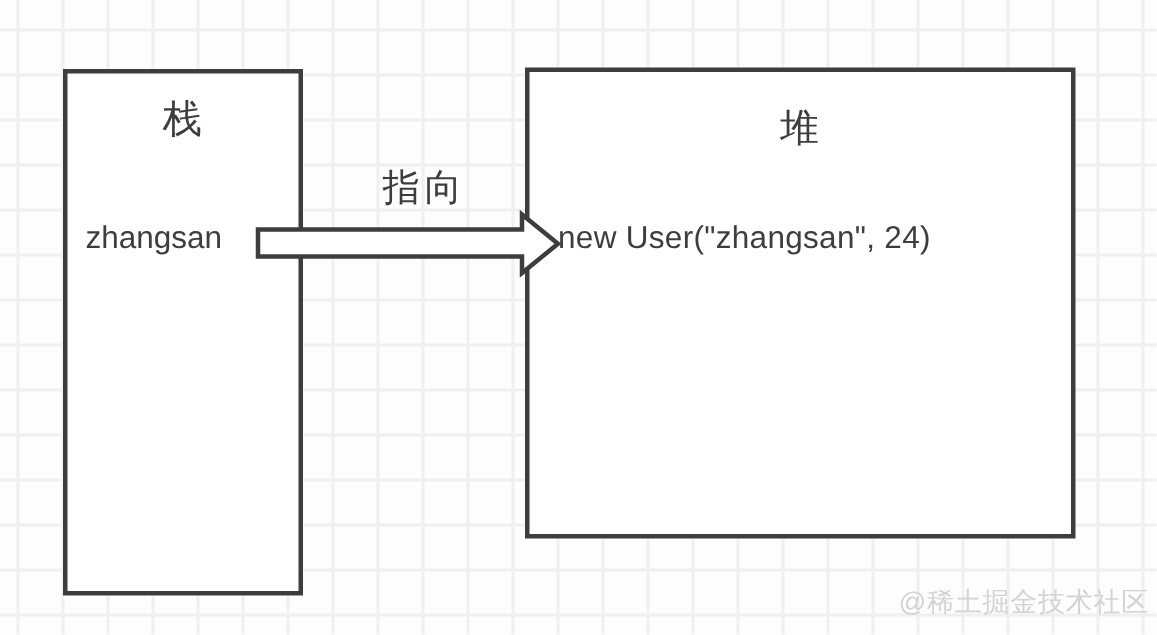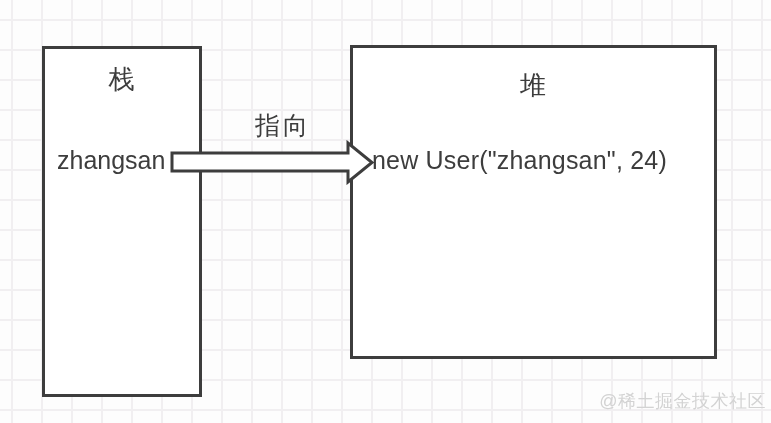--- a/index.html
+++ b/index.html
@@ -36,21 +36,21 @@
   .box-title {
     text-align: center;
     font-size: 26px;
     color: #3d3d3d;
     letter-spacing: 1px;
   }
   .stack-box .box-title { margin-top: 13px; }
   .heap-box .box-title { margin-top: 20px; }
   .code-label {
     position: absolute;
-    font-size: 25px;
+    font-size: 21px;
     line-height: 1;
     color: #3d3d3d;
     white-space: nowrap;
   }
   .stack-item { left: 57px; top: 148px; }
   .heap-item  { left: 372px; top: 148px; letter-spacing: 0.2px; }
   .arrow-label {
     position: absolute;
     left: 234px; top: 112px;
     font-size: 25px;

